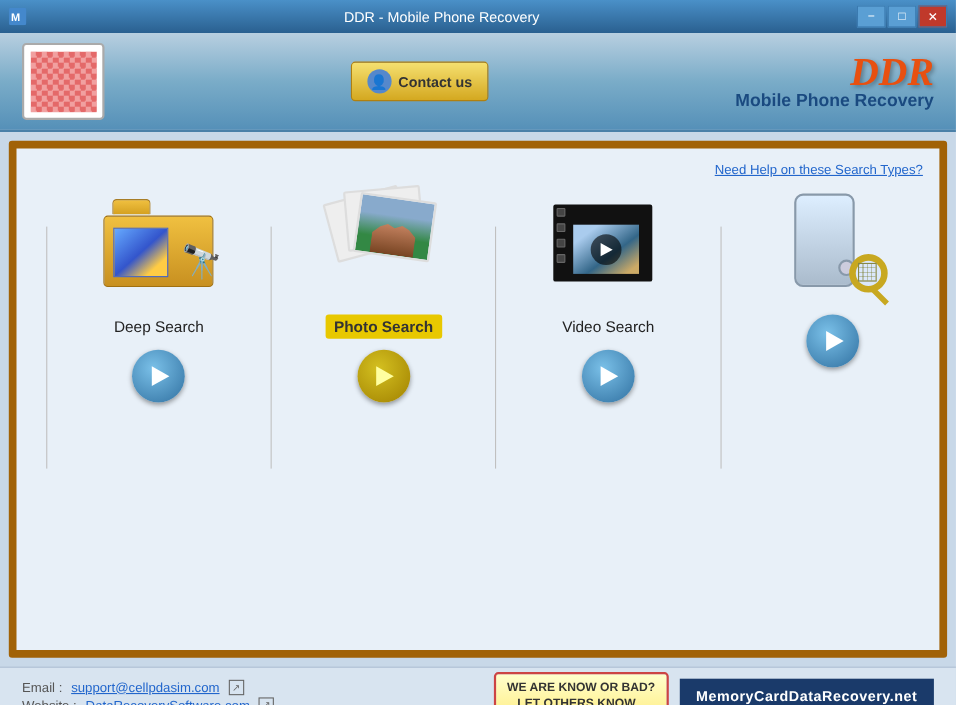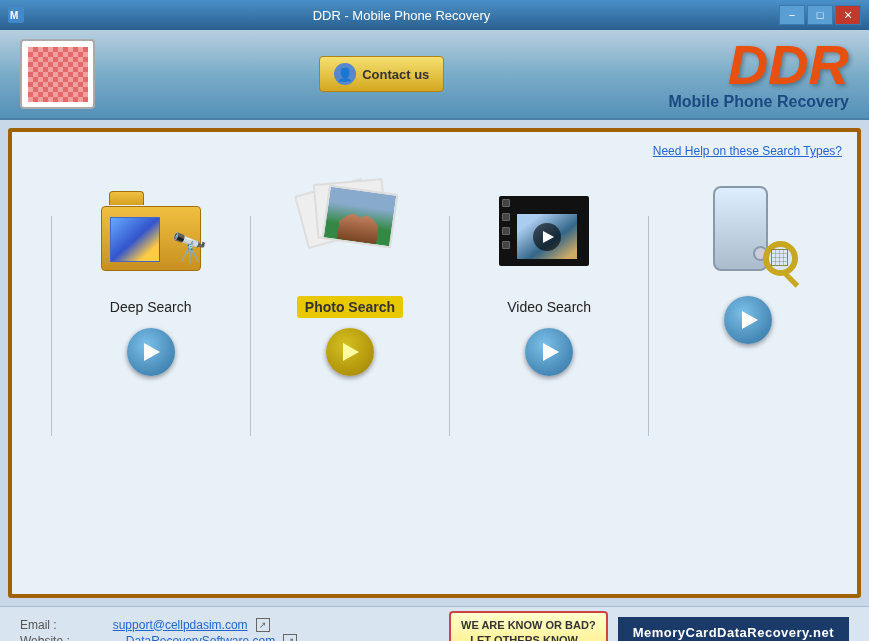--- a/index.html
+++ b/index.html
@@ -77,42 +77,43 @@
     }
     .contact-icon {
       width: 22px; height: 22px;
       background: #5588cc;
       border-radius: 50%;
       display: flex; align-items: center; justify-content: center;
       font-size: 13px;
     }
     .header-brand { text-align: right; }
     .brand-ddr {
-      font-size: 56px;
+      font-size: 36px;
       font-weight: bold;
       color: #e85010;
       text-shadow: 2px 2px 4px rgba(0,0,0,0.3);
       line-height: 1;
       font-style: italic;
+      font-family: Liberation Serif, serif;
     }
     .brand-sub {
       font-size: 16px;
       color: #1a4a80;
       font-weight: bold;
     }
 
     
     .main-area {
       background: #e8f0f8;
       margin: 8px;
-      border: 4px solid #a16207;
+      border: 7px solid #a16207;
       border-radius: 3px;
       height: 470px;
       position: relative;
-      padding: 14px;
+      padding: 1px;
     }
     .help-link {
       position: absolute;
       top: 12px;
       right: 15px;
       color: #2266cc;
       font-size: 12px;
       text-decoration: underline;
       cursor: pointer;
     }
@@ -417,21 +418,21 @@
       height: 52px;
       display: flex;
       align-items: center;
       justify-content: space-between;
       padding: 4px 20px;
       font-size: 12px;
     }
     .footer-left { display: flex; flex-direction: column; gap: 2px; }
     .footer-row { display: flex; align-items: center; gap: 8px; }
     .footer-label { color: #555; }
-    .footer-link { color: #2266cc; text-decoration: underline; cursor: pointer; margin-left: 48px; }
+    .footer-link { color: #2266cc; text-decoration: underline; cursor: pointer; }
     .external-icon {
       width: 14px; height: 14px;
       border: 1px solid #666;
       display: inline-flex; align-items: center; justify-content: center;
       font-size: 9px; color: #666; cursor: pointer;
     }
     .feedback-btn {
       background: linear-gradient(to bottom, #ffffcc, #ffee88);
       border: 2px solid #cc4444;
       border-radius: 4px;

